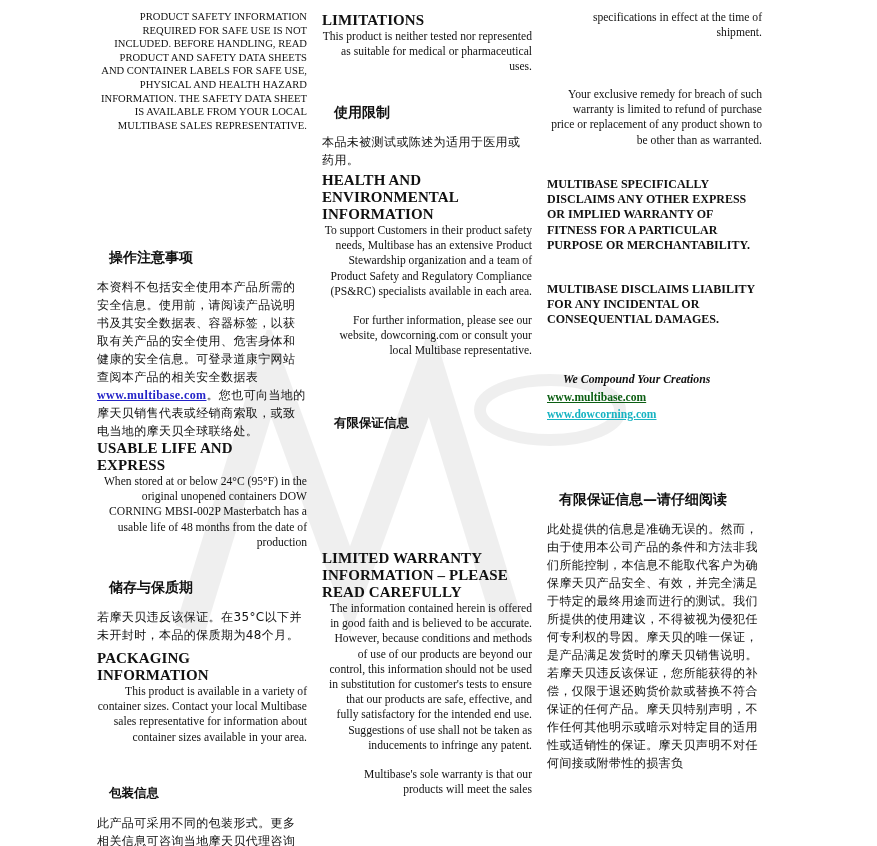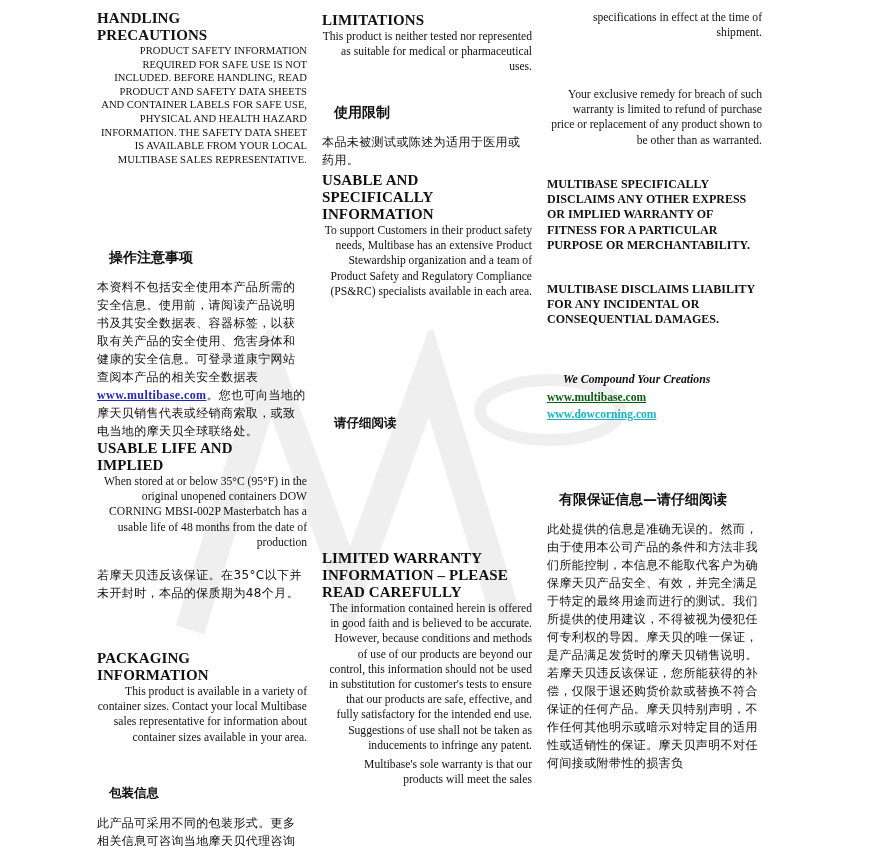--- a/index.html
+++ b/index.html
@@ -34,35 +34,35 @@
 </head>
 <body>
 
 <svg class="watermark" viewBox="0 0 500 320">
   <path d="M40 300 L120 40 L200 260 L280 40 L360 300" fill="none" stroke="#000" stroke-width="30"></path>
   <ellipse cx="400" cy="80" rx="70" ry="30" fill="none" stroke="#000" stroke-width="12"></ellipse>
 </svg>
 
 <div class="col col1">
   <div class="blk" style="top:10px;">
-    <h2 class="h"><span>HANDLING</span><br><span>PRECAUTIONS</span></h2>
     <p class="p caps">PRODUCT SAFETY INFORMATION REQUIRED FOR SAFE USE IS NOT INCLUDED. BEFORE HANDLING, READ PRODUCT AND SAFETY DATA SHEETS AND CONTAINER LABELS FOR SAFE USE, PHYSICAL AND HEALTH HAZARD INFORMATION. THE SAFETY DATA SHEET IS AVAILABLE FROM YOUR LOCAL MULTIBASE SALES REPRESENTATIVE.</p>
   </div>
 
   <div class="blk" style="top:236px;">
     <h3 class="zhh">操作注意事项</h3>
     <p class="zhp"><span>本资料不包括安全使用本产品所需的安全信息。使用前，请阅读产品说明书及其安全数据表、容器标签，以获取有关产品的安全使用、危害身体和健康的安全信息。可登录道康宁网站查阅本产品的相关安全数据表</span><a class="link" href="#">www.multibase.com</a><span>。您也可向当地的摩天贝销售代表或经销商索取，或致电当地的摩天贝全球联络处。</span></p>
   </div>
 
   <div class="blk" style="top:440px;">
-    <h2 class="h"><span>USABLE LIFE AND</span><br><span>IMPLIED</span></h2>
-    <p class="p">When stored at or below 35°C (95°F) in the original unopened containers DOW CORNING MBSI-002P Masterbatch has a usable life of 48 months from the date of production</p>
+    <h2 class="h"><span>USABLE LIFE AND</span><br><span>EXPRESS</span></h2>
+    <p class="p">When stored at or below 24°C (95°F) in the original unopened containers DOW CORNING MBSI-002P Masterbatch has a usable life of 48 months from the date of production</p>
   </div>
 
   <div class="blk" style="top:566px;">
+    <h3 class="zhh">储存与保质期</h3>
     <p class="zhp">若摩天贝违反该保证。在35°C以下并未开封时，本品的保质期为48个月。</p>
   </div>
 
   <div class="blk" style="top:650px;">
     <h2 class="h"><span>PACKAGING</span><br><span>INFORMATION</span></h2>
     <p class="p">This product is available in a variety of container sizes. Contact your local Multibase sales representative for information about container sizes available in your area.</p>
   </div>
 
   <div class="blk" style="top:772px;">
     <h3 class="zhh" style="font-size:12.5px;">包装信息</h3>
@@ -75,32 +75,33 @@
     <h2 class="h">LIMITATIONS</h2>
     <p class="p">This product is neither tested nor represented as suitable for medical or pharmaceutical uses.</p>
   </div>
 
   <div class="blk" style="top:91px;">
     <h3 class="zhh">使用限制</h3>
     <p class="zhp">本品未被测试或陈述为适用于医用或药用。</p>
   </div>
 
   <div class="blk" style="top:172px;">
-    <h2 class="h"><span>USABLE AND</span><br><span>SPECIFICALLY</span><br><span>INFORMATION</span></h2>
+    <h2 class="h"><span>HEALTH AND</span><br><span>ENVIRONMENTAL</span><br><span>INFORMATION</span></h2>
     <p class="p">To support Customers in their product safety needs, Multibase has an extensive Product Stewardship organization and a team of Product Safety and Regulatory Compliance (PS&amp;RC) specialists available in each area.</p>
+    <p class="p" style="margin-top:14px;">For further information, please see our website, dowcorning.com or consult your local Multibase representative.</p>
   </div>
 
   <div class="blk" style="top:402px;">
-    <h3 class="zhh" style="font-size:12.5px;">请仔细阅读</h3>
+    <h3 class="zhh" style="font-size:12.5px;">有限保证信息</h3>
   </div>
 
   <div class="blk" style="top:550px;">
     <h2 class="h"><span>LIMITED WARRANTY</span><br><span>INFORMATION – PLEASE</span><br><span>READ CAREFULLY</span></h2>
     <p class="p">The information contained herein is offered in good faith and is believed to be accurate. However, because conditions and methods of use of our products are beyond our control, this information should not be used in substitution for customer's tests to ensure that our products are safe, effective, and fully satisfactory for the intended end use. Suggestions of use shall not be taken as inducements to infringe any patent.</p>
-    <p class="p" style="margin-top:4px;">Multibase's sole warranty is that our products will meet the sales</p>
+    <p class="p" style="margin-top:14px;">Multibase's sole warranty is that our products will meet the sales</p>
   </div>
 </div>
 
 <div class="col col3">
   <div class="blk" style="top:10px;">
     <p class="p">specifications in effect at the time of shipment.</p>
   </div>
 
   <div class="blk" style="top:87px;">
     <p class="p">Your exclusive remedy for breach of such warranty is limited to refund of purchase price or replacement of any product shown to be other than as warranted.</p>

